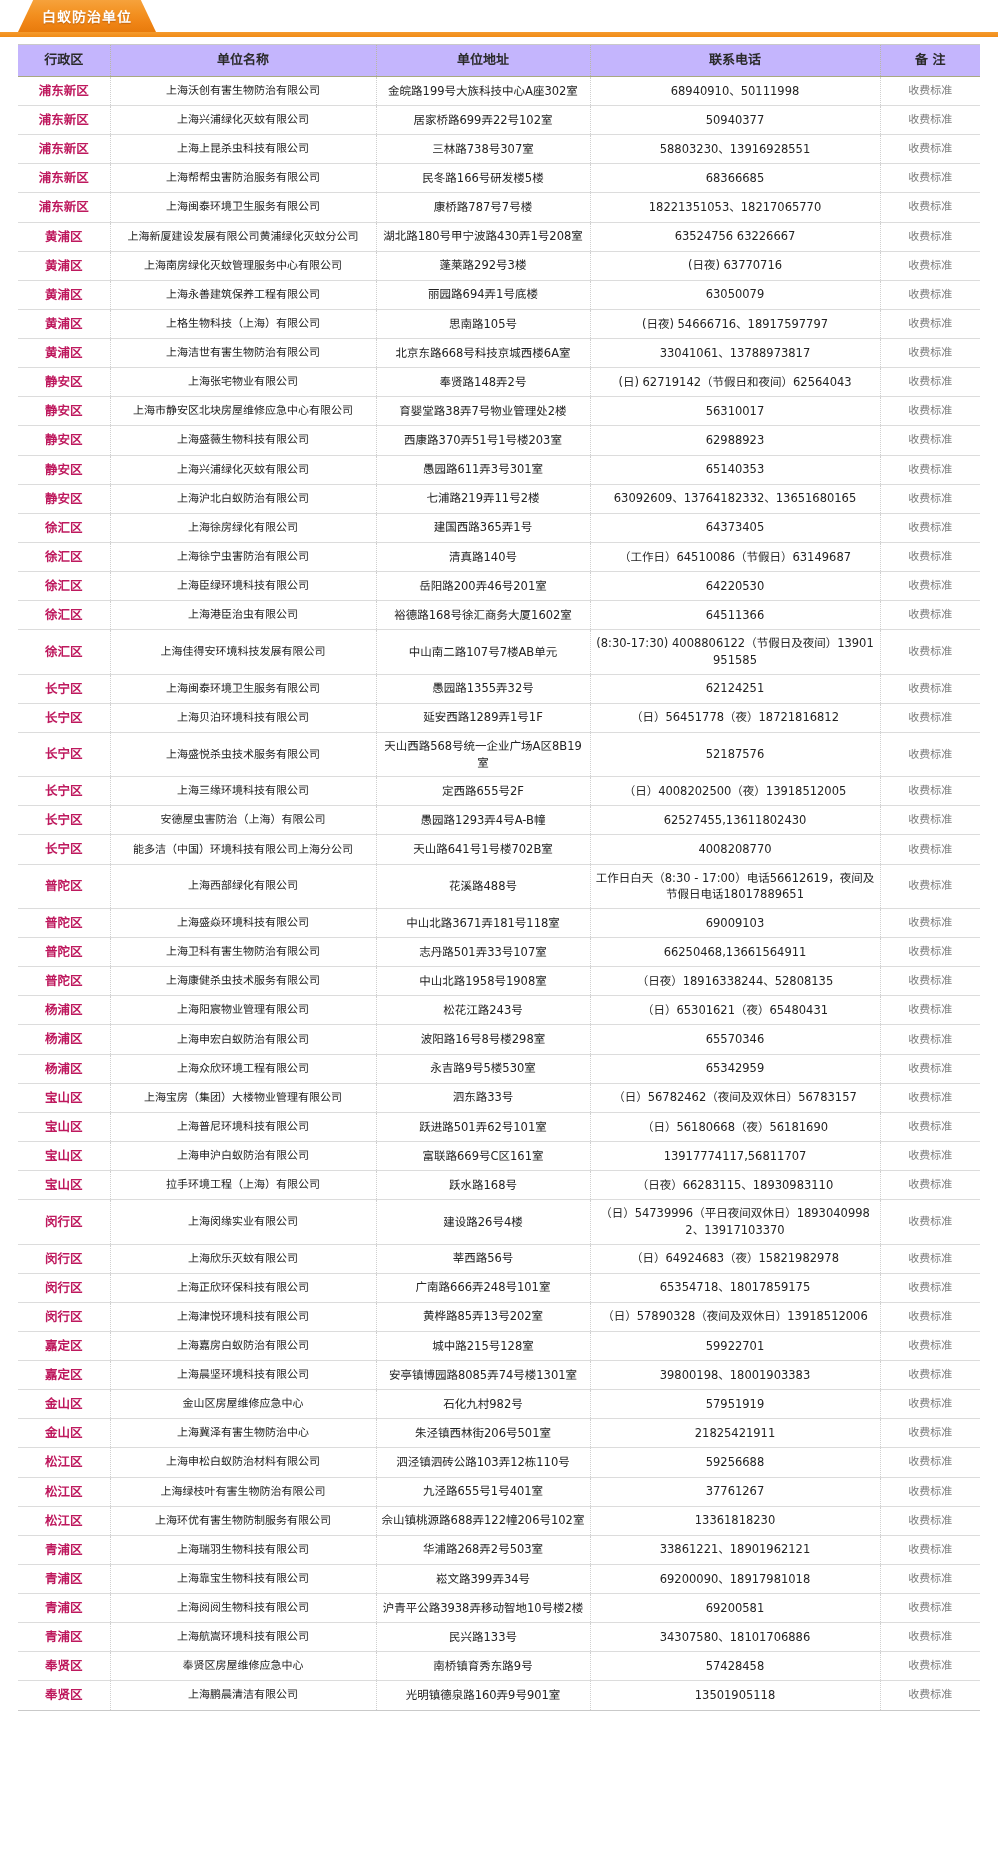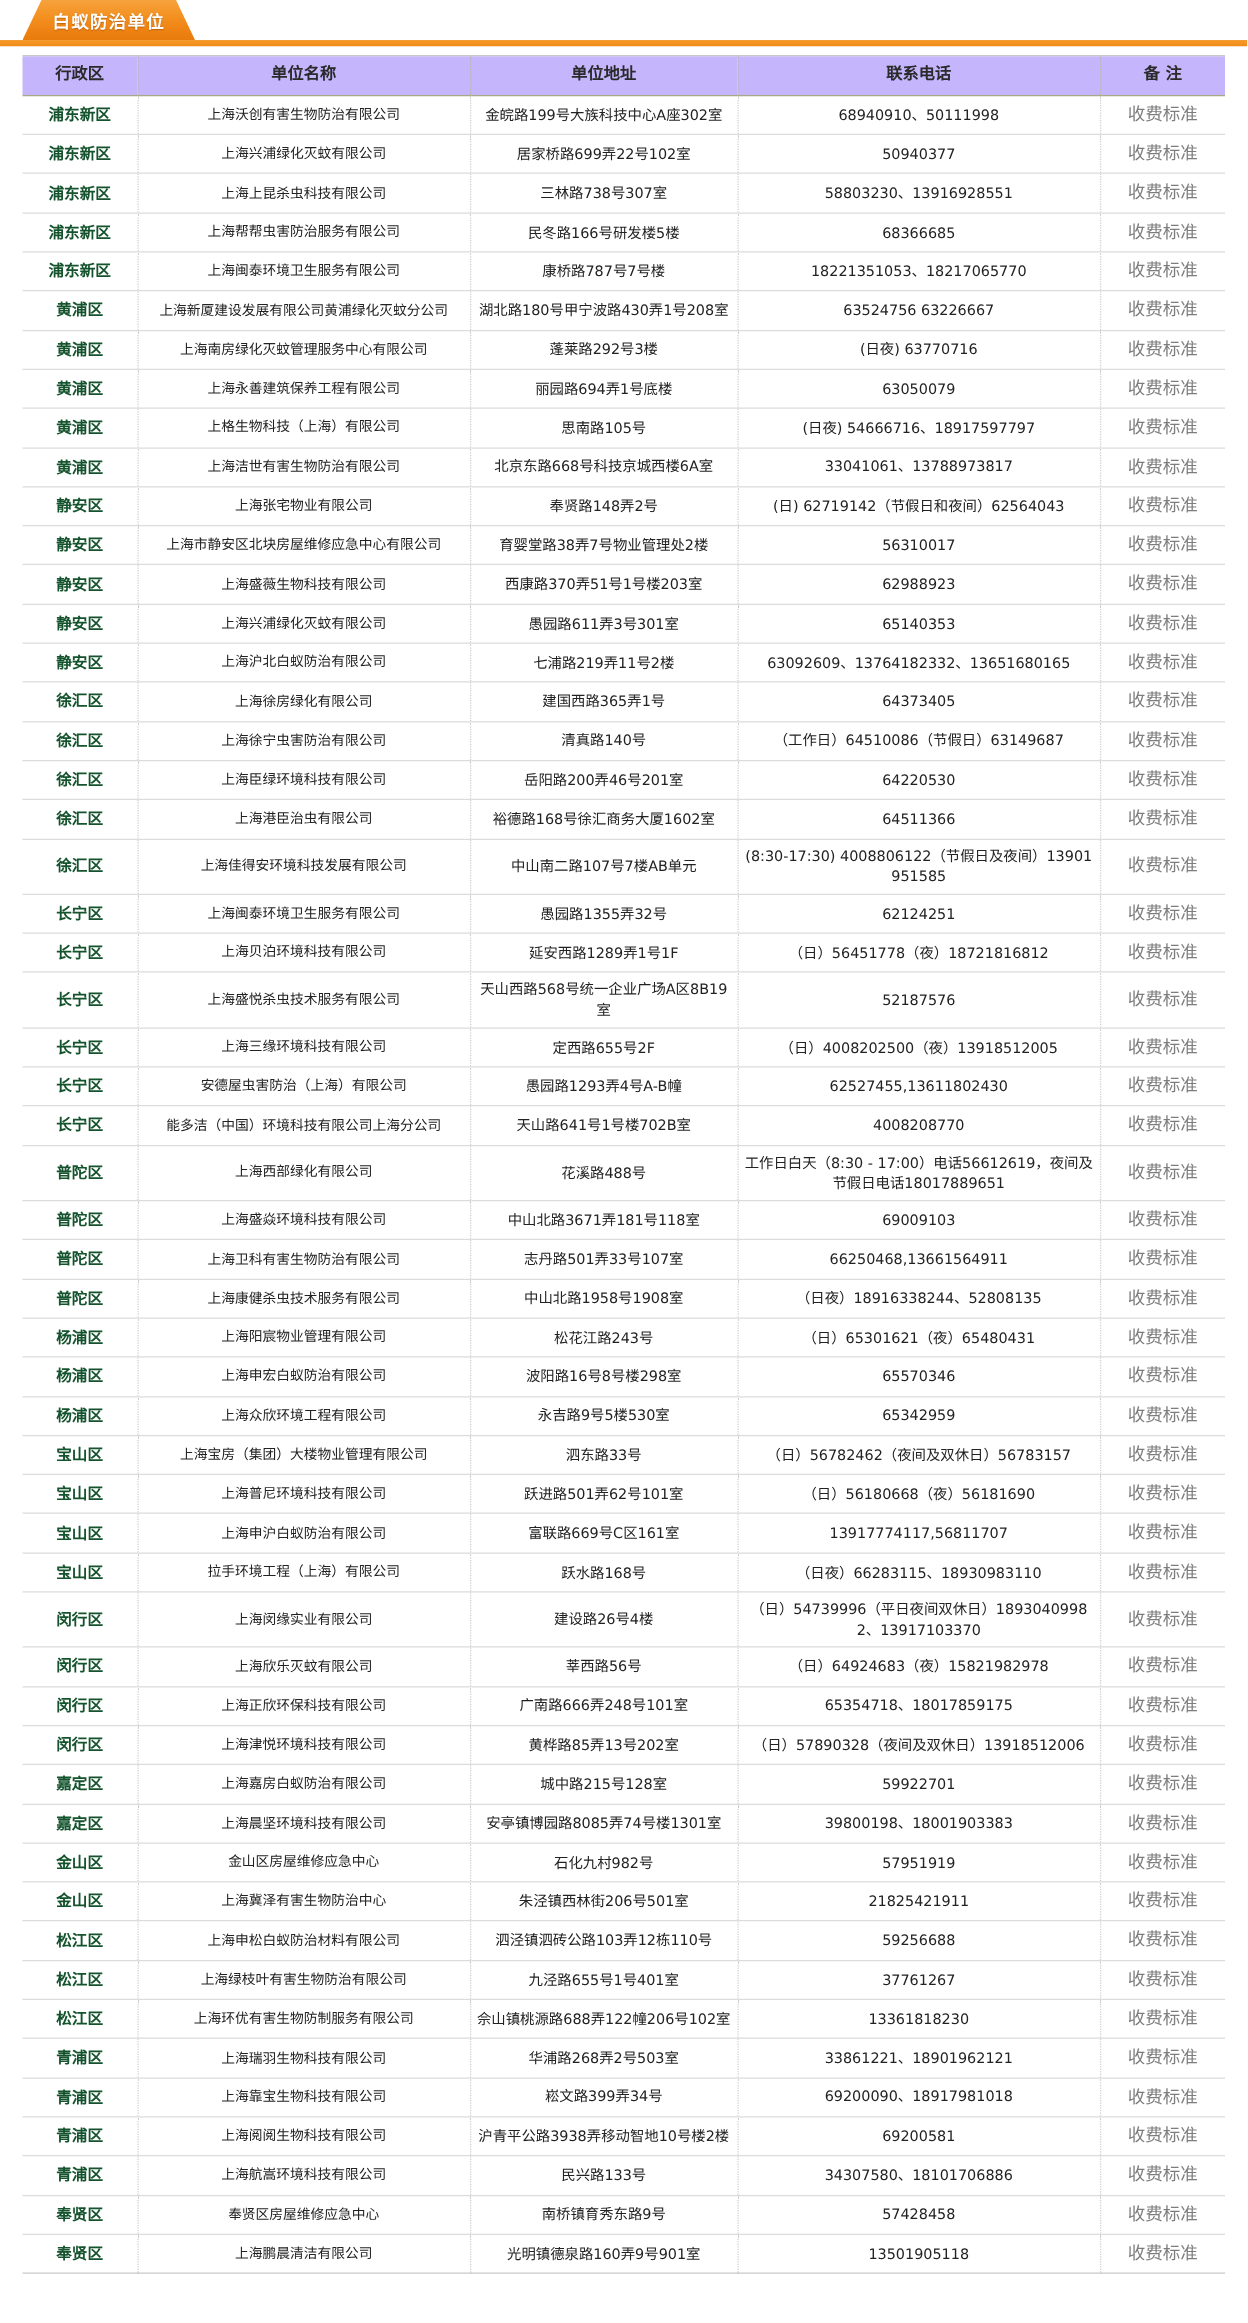--- a/index.html
+++ b/index.html
@@ -87,24 +87,24 @@
     padding: 5px 4px;
     border-right: 1px dotted #cfcfcf;
     border-bottom: 1px solid #dcdcdc;
     line-height: 1.45;
     word-break: break-all;
   }
   table.listing tbody td:last-child { border-right: none; }
   table.listing tbody td.district {
     font-weight: bold;
     font-size: 12.5px;
-    color: #14532d;
+    color: #be185d;
   }
   table.listing tbody td.name { font-size: 11px; }
-  table.listing tbody td.remark { color: #7d7d7d; font-size: 14px; }
+  table.listing tbody td.remark { color: #7d7d7d; font-size: 11px; }
   table.listing tbody tr:last-child td { border-bottom: none; }
 </style>
 </head>
 <body>
 
 <div class="page">
 
   <div class="banner">
     <div class="banner-tab">白蚁防治单位</div>
     <div class="banner-underline"></div>

